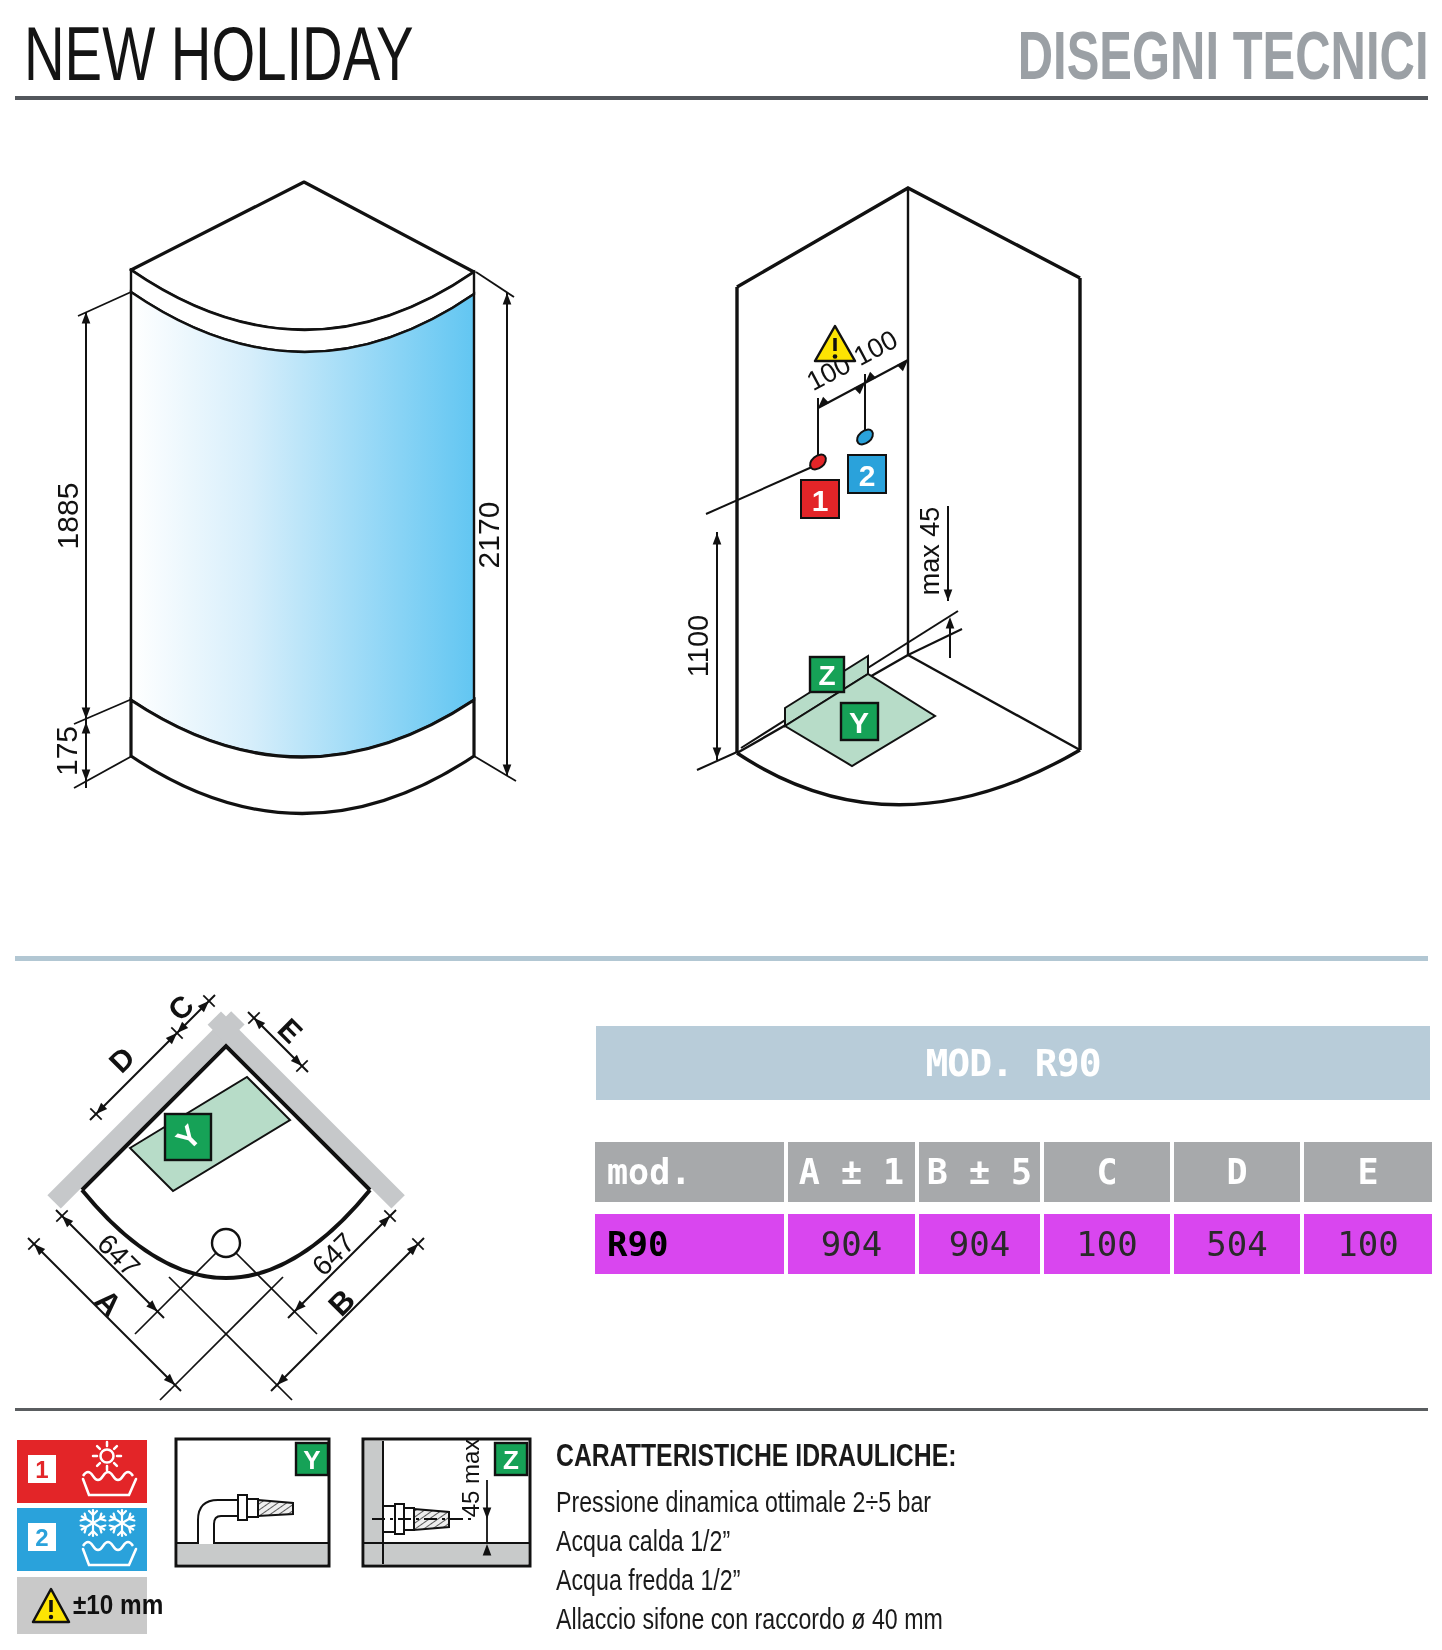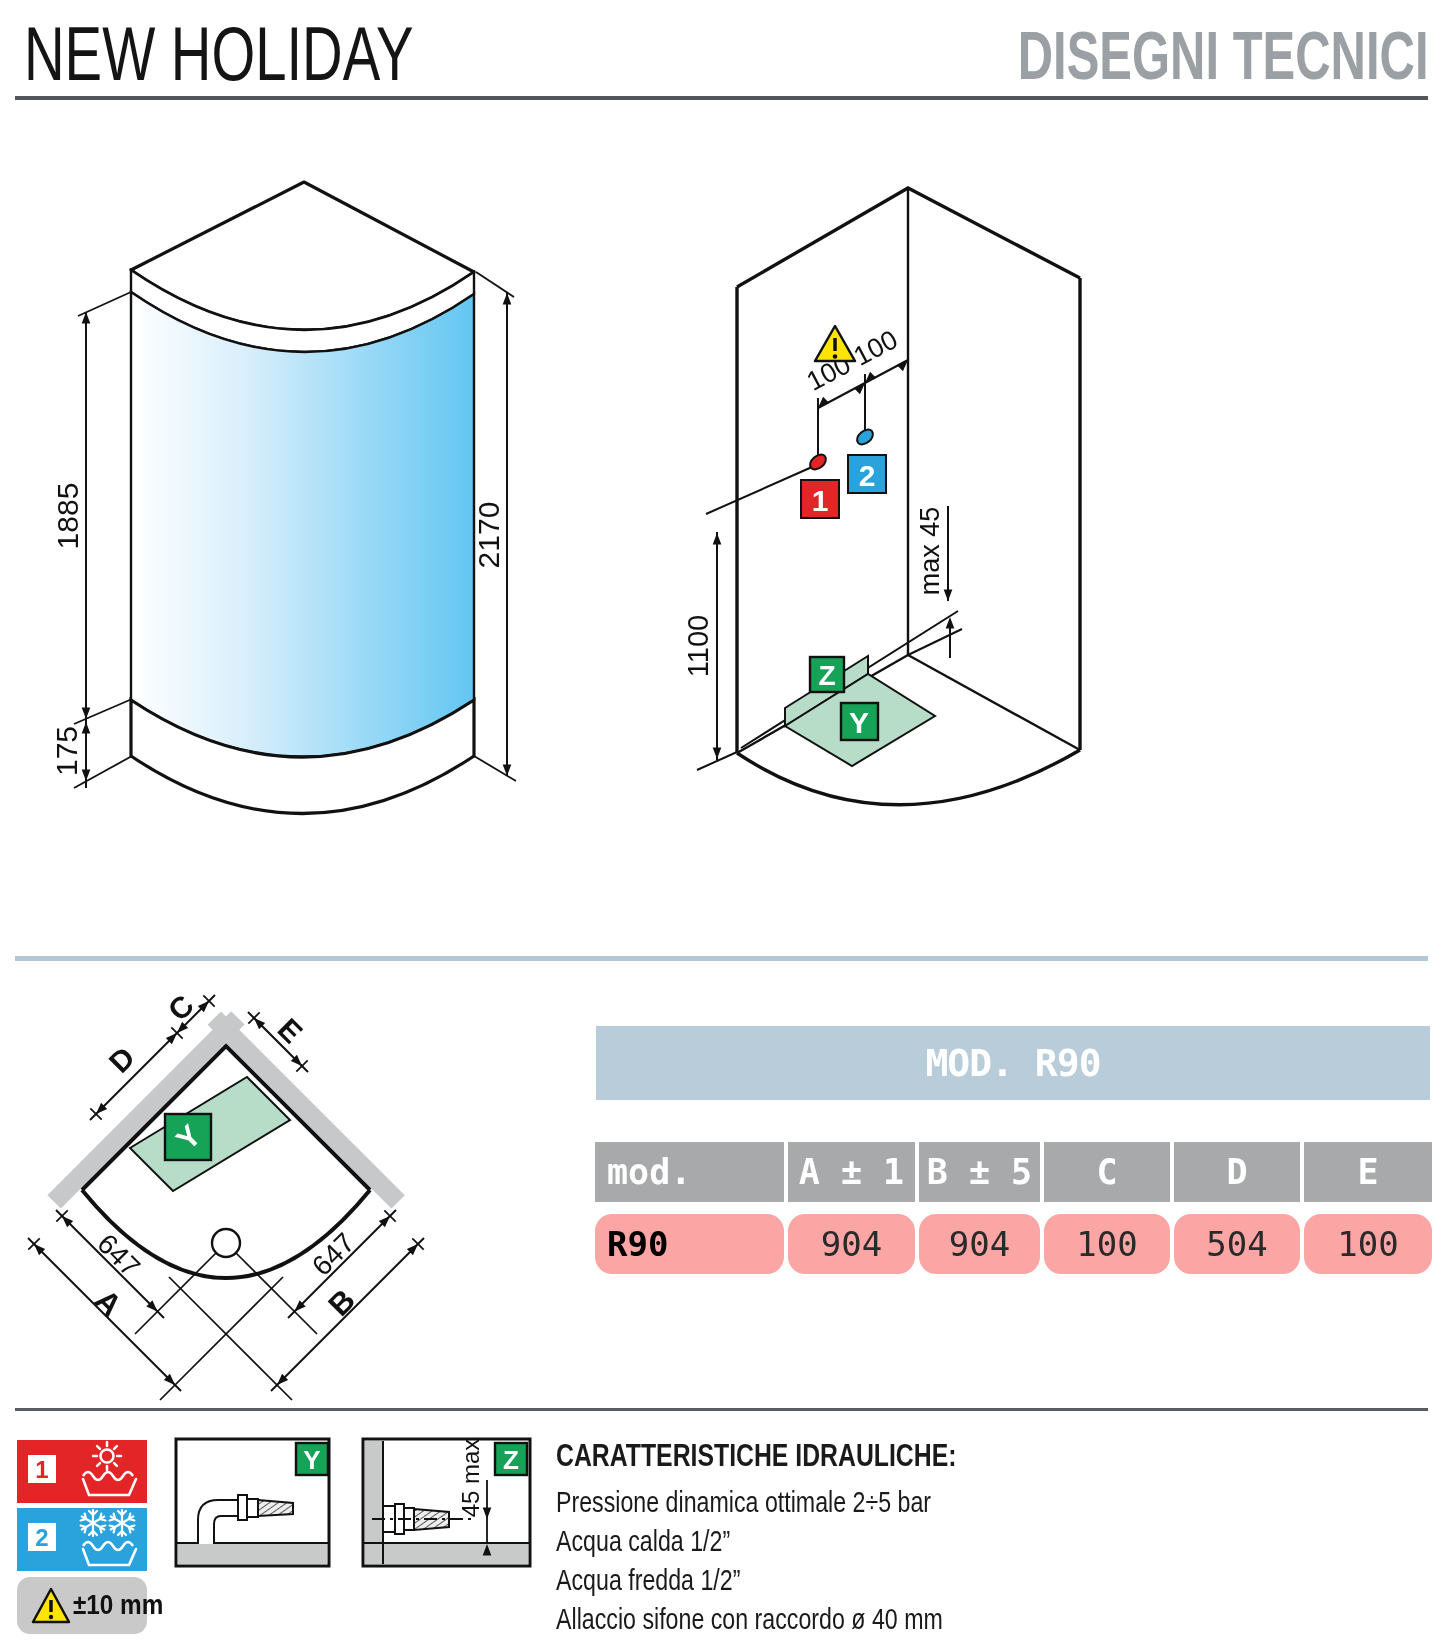--- a/index.html
+++ b/index.html
@@ -17,29 +17,29 @@
   #rule-bottom{top:1408px;height:3px;background:#5a5d60;}
   
   #band-model{left:596px;top:1026px;width:834px;height:74px;background:#b8ccd9;
      color:#fff;font-family:"DejaVu Sans Mono",monospace;font-weight:700;font-size:38px;
      text-align:center;line-height:74px;letter-spacing:-1px;}
   .trow{left:595px;display:flex;gap:4px;font-family:"DejaVu Sans Mono",monospace;}
   #thead-row{top:1142px;}
   #tdata-row{top:1214px;}
   .tcell{height:60px;line-height:60px;text-align:center;font-size:34px;}
   #thead-row .tcell{background:#a7a9ab;color:#fff;font-weight:700;font-size:35px;}
-  #tdata-row .tcell{background:#fca5a5;color:#2a2a2a;border-radius:17px;}
+  #tdata-row .tcell{background:#d946ef;color:#2a2a2a;}
   .c0{width:189px;} .c1{width:127px;} .c2{width:121px;} .c3{width:126px;} .c4{width:126px;} .c5{width:128px;}
   .lead{text-align:left !important;padding-left:12px;box-sizing:border-box;}
   #tdata-row .lead{font-weight:700;color:#000;}
   
   .legend-box{left:17px;width:130px;position:absolute;}
   #legend-hot{top:1440px;height:63px;background:#e32528;}
   #legend-cold{top:1508px;height:63px;background:#2aa2db;}
-  #legend-tol{top:1577px;height:57px;background:#c9c9c9;border-radius:13px;}
+  #legend-tol{top:1577px;height:57px;background:#c9c9c9;}
   .numsq{position:absolute;left:11px;top:15px;width:28px;height:28px;background:#fff;
      font-size:24px;font-weight:700;text-align:center;line-height:29px;}
   #legend-hot .numsq{color:#e32528;}
   #legend-cold .numsq{color:#2aa2db;}
   #tol-text{position:absolute;left:56px;top:0;height:57px;line-height:57px;font-size:27px;
      font-weight:700;color:#111;transform:scaleX(.9);transform-origin:0 50%;white-space:nowrap;}
   
   #hydraulics{left:556px;top:1438px;width:560px;color:#1a1a1a;}
   #hydraulics .h-title{font-size:31px;font-weight:700;transform:scaleX(.8);transform-origin:0 50%;
      white-space:nowrap;margin-bottom:9px;}

